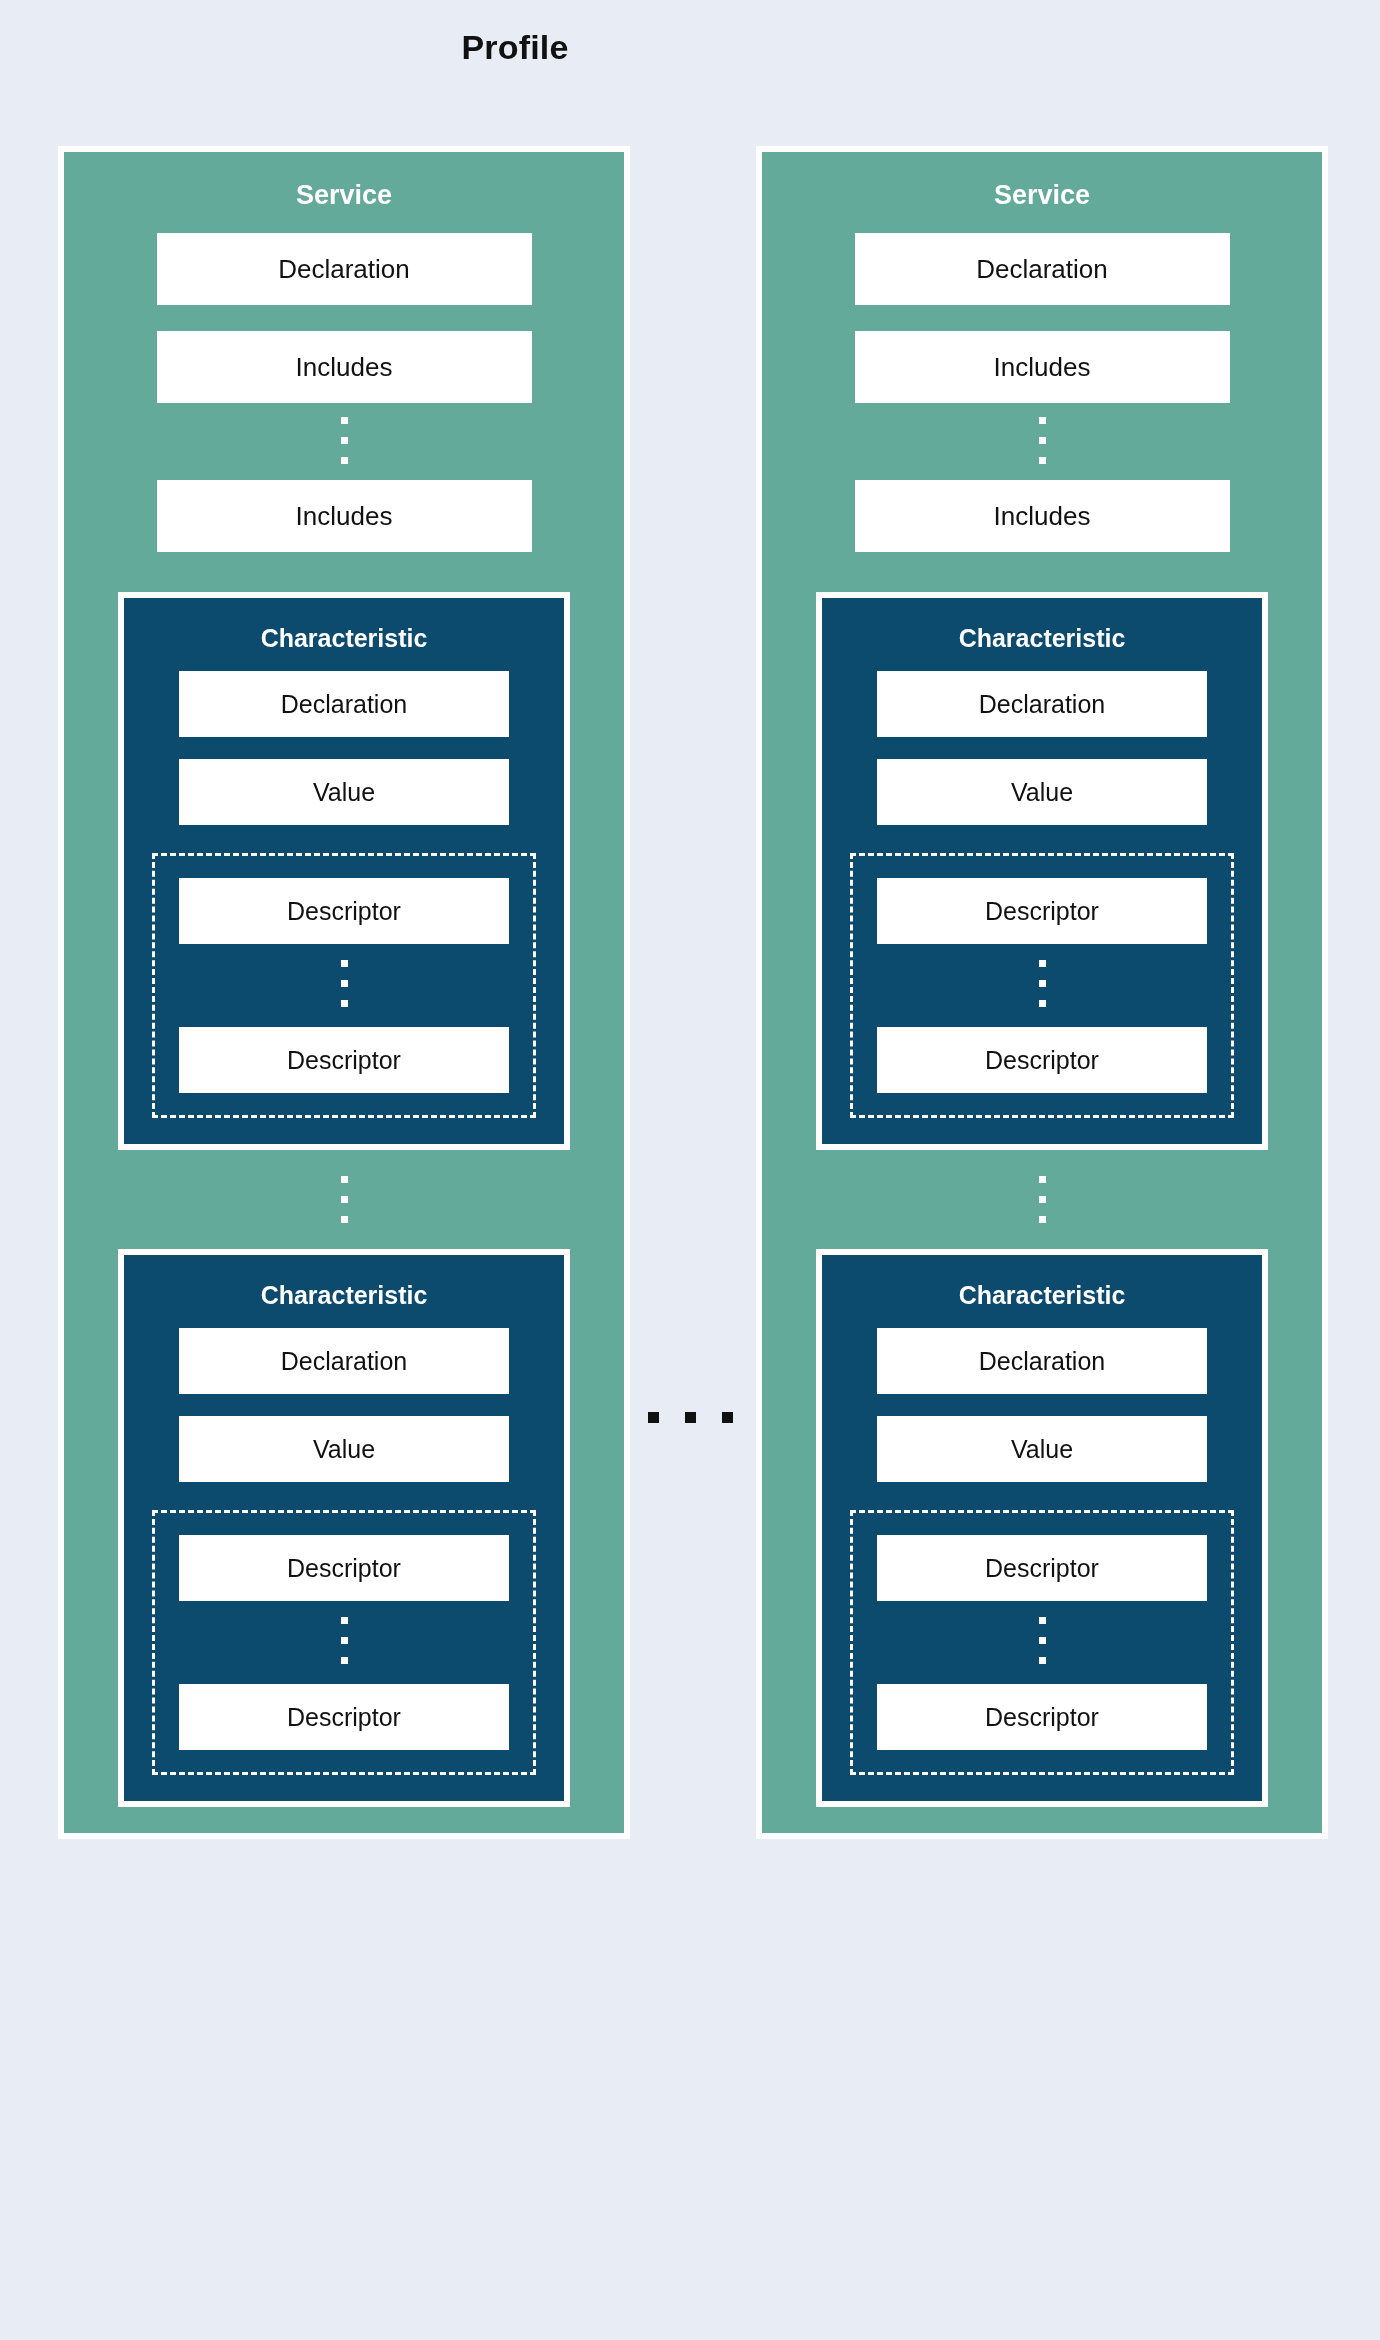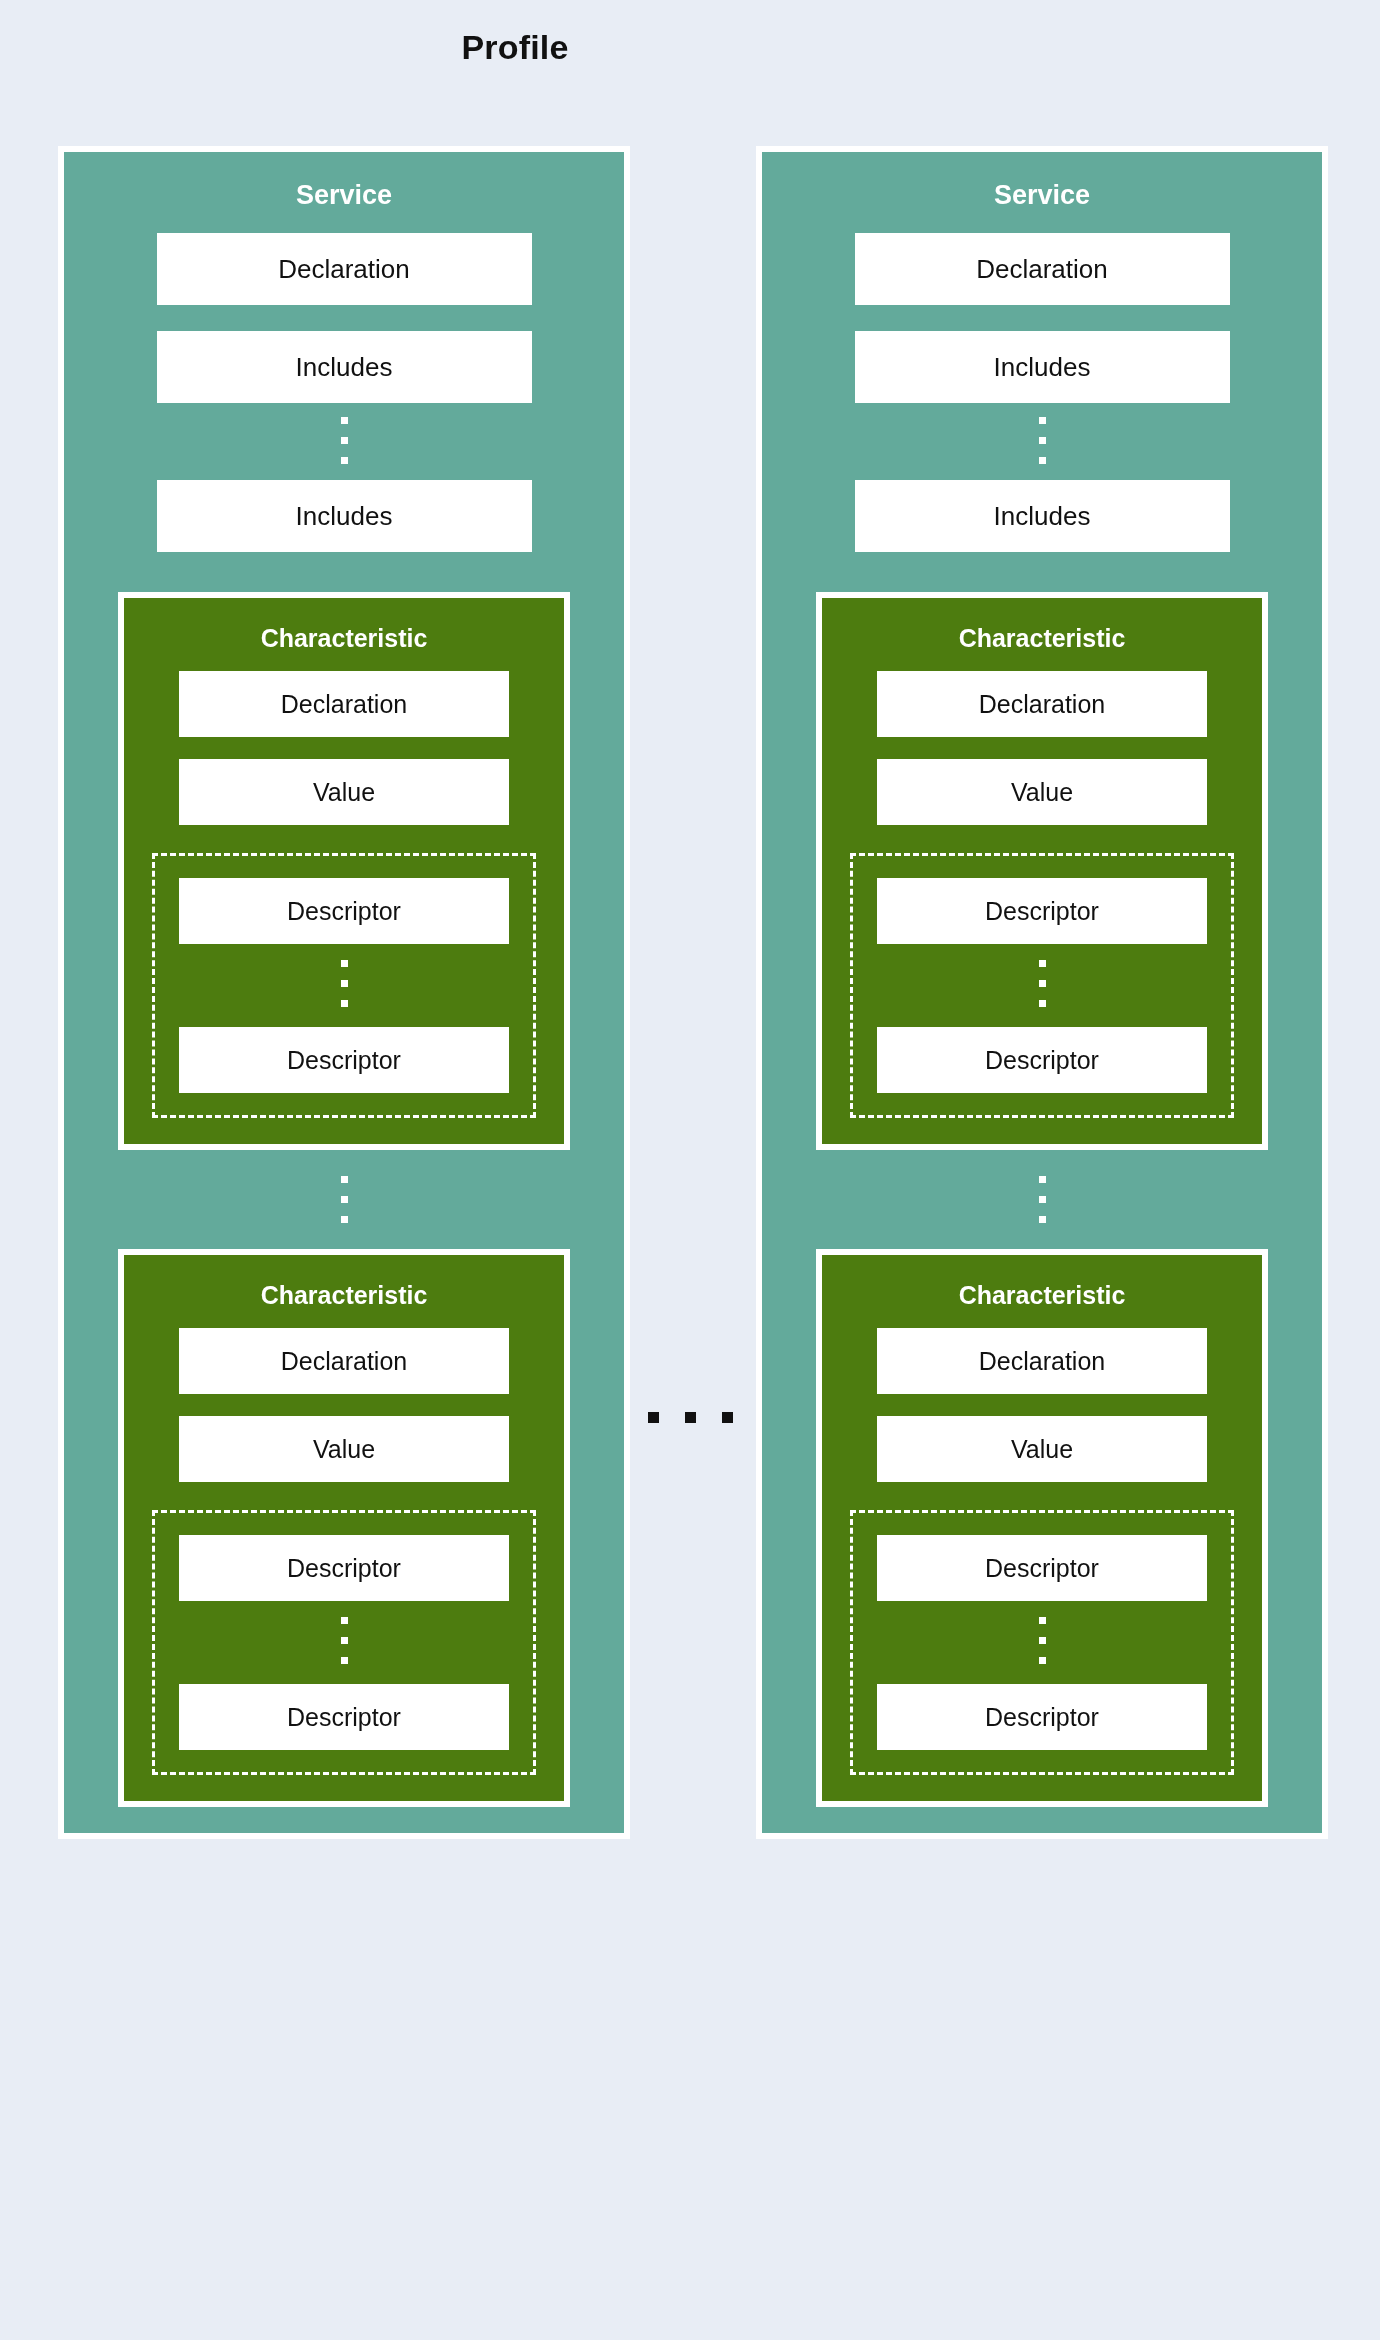--- a/index.html
+++ b/index.html
@@ -98,21 +98,21 @@
     height: 7px;
     background: #ffffff;
   }
   .vdots.tight { margin: 14px 0 16px 0; }
   .vdots.char-gap { margin: 26px 0 26px 0; }
 
   
   .characteristic {
     position: relative;
     width: 452px;
-    background: #4d7c0f;
+    background: #0c4a6e;
     border: 6px solid #ffffff;
     margin-top: 30px;
     padding: 14px 0 26px 0;
     display: flex;
     flex-direction: column;
     align-items: center;
   }
   .characteristic.first { margin-top: 40px; }
 
   .characteristic-title {

